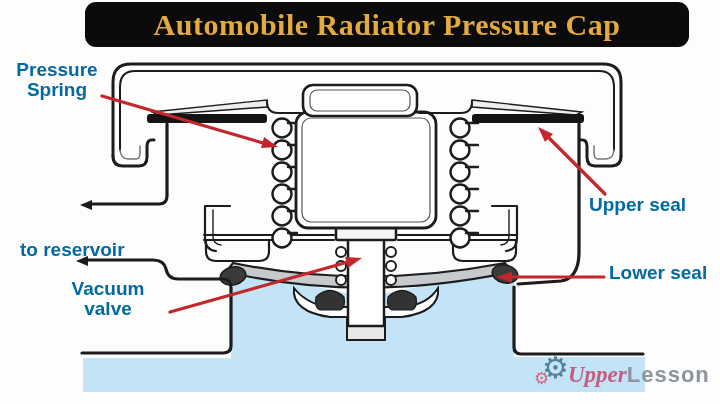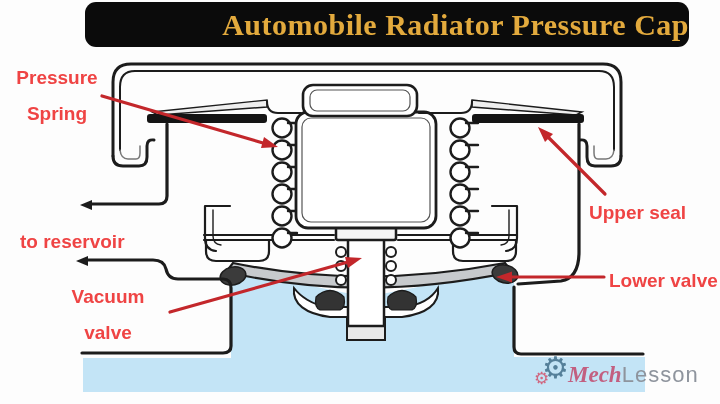--- a/index.html
+++ b/index.html
@@ -1,31 +1,31 @@
 <!DOCTYPE html>
 <html><head>
 <meta charset="utf-8">
 <style>
   html,body{margin:0;padding:0;background:#ffffff;}
   #stage{position:relative;width:720px;height:404px;background:#fdfdfd;overflow:hidden;
          font-family:"Liberation Sans",sans-serif;}
   #artwork{position:absolute;left:0;top:0;}
-  .label{position:absolute;color:#ef4444;font-weight:600;font-size:19px;line-height:36px;}
+  .label{position:absolute;color:#0369a1;font-weight:600;font-size:19px;line-height:20px;}
   .label.center{text-align:center;}
   #banner{position:absolute;left:85px;top:2px;width:604px;height:45px;background:#0b0b0b;
-          border-radius:11px;display:flex;align-items:center;justify-content:flex-end;}
+          border-radius:11px;display:flex;align-items:center;justify-content:center;}
   #banner .title{font-family:"Liberation Serif",serif;font-weight:bold;font-size:30px;
                  color:#e3aa3d;letter-spacing:.5px;white-space:nowrap;}
   #brand{position:absolute;left:536px;top:354px;width:176px;height:44px;}
   #brand .gear-big{position:absolute;left:6px;top:-4px;font-size:30px;color:#55809a;}
   #brand .gear-small{position:absolute;left:-2px;top:14px;font-size:17px;color:#d06780;}
   #brand .brand-text{position:absolute;left:32px;top:8px;white-space:nowrap;}
   #brand .mech{font-family:"Liberation Serif",serif;font-style:italic;font-weight:bold;
                font-size:23px;color:#c25f80;}
-  #brand .lesson{font-family:"Liberation Sans",sans-serif;font-weight:400;
+  #brand .lesson{font-family:"Liberation Sans",sans-serif;font-weight:700;
                  font-size:22px;color:#8e949d;letter-spacing:1px;}
 </style>
 </head>
 <body>
 
 <div id="stage">
 
   <svg id="artwork" width="720" height="404" viewBox="0 0 720 404">
 
     <g>
@@ -144,24 +144,24 @@
       <line x1="604" y1="277" x2="512" y2="277"></line>
       <polygon points="496,277 512,271.5 512,282.5" fill="#c3272b" stroke="none"></polygon>
     </g>
   </svg>
 
   <div id="banner">
     <span class="title">Automobile Radiator Pressure Cap</span>
   </div>
 
   <div class="label center" style="left:6px;top:60px;width:102px;">Pressure Spring</div>
-  <div class="label" style="left:20px;top:224px;">to reservoir</div>
+  <div class="label" style="left:20px;top:240px;">to reservoir</div>
   <div class="label" style="left:589px;top:195px;">Upper seal</div>
   <div class="label center" style="left:58px;top:279px;width:100px;">Vacuum valve</div>
-  <div class="label" style="left:609px;top:263px;">Lower valve</div>
+  <div class="label" style="left:609px;top:263px;">Lower seal</div>
 
   <div id="brand">
     <span class="gear-big">⚙</span>
     <span class="gear-small">⚙</span>
-    <span class="brand-text"><span class="mech">Mech</span><span class="lesson">Lesson</span></span>
+    <span class="brand-text"><span class="mech">Upper</span><span class="lesson">Lesson</span></span>
   </div>
 
 </div>
 
 </body></html>

